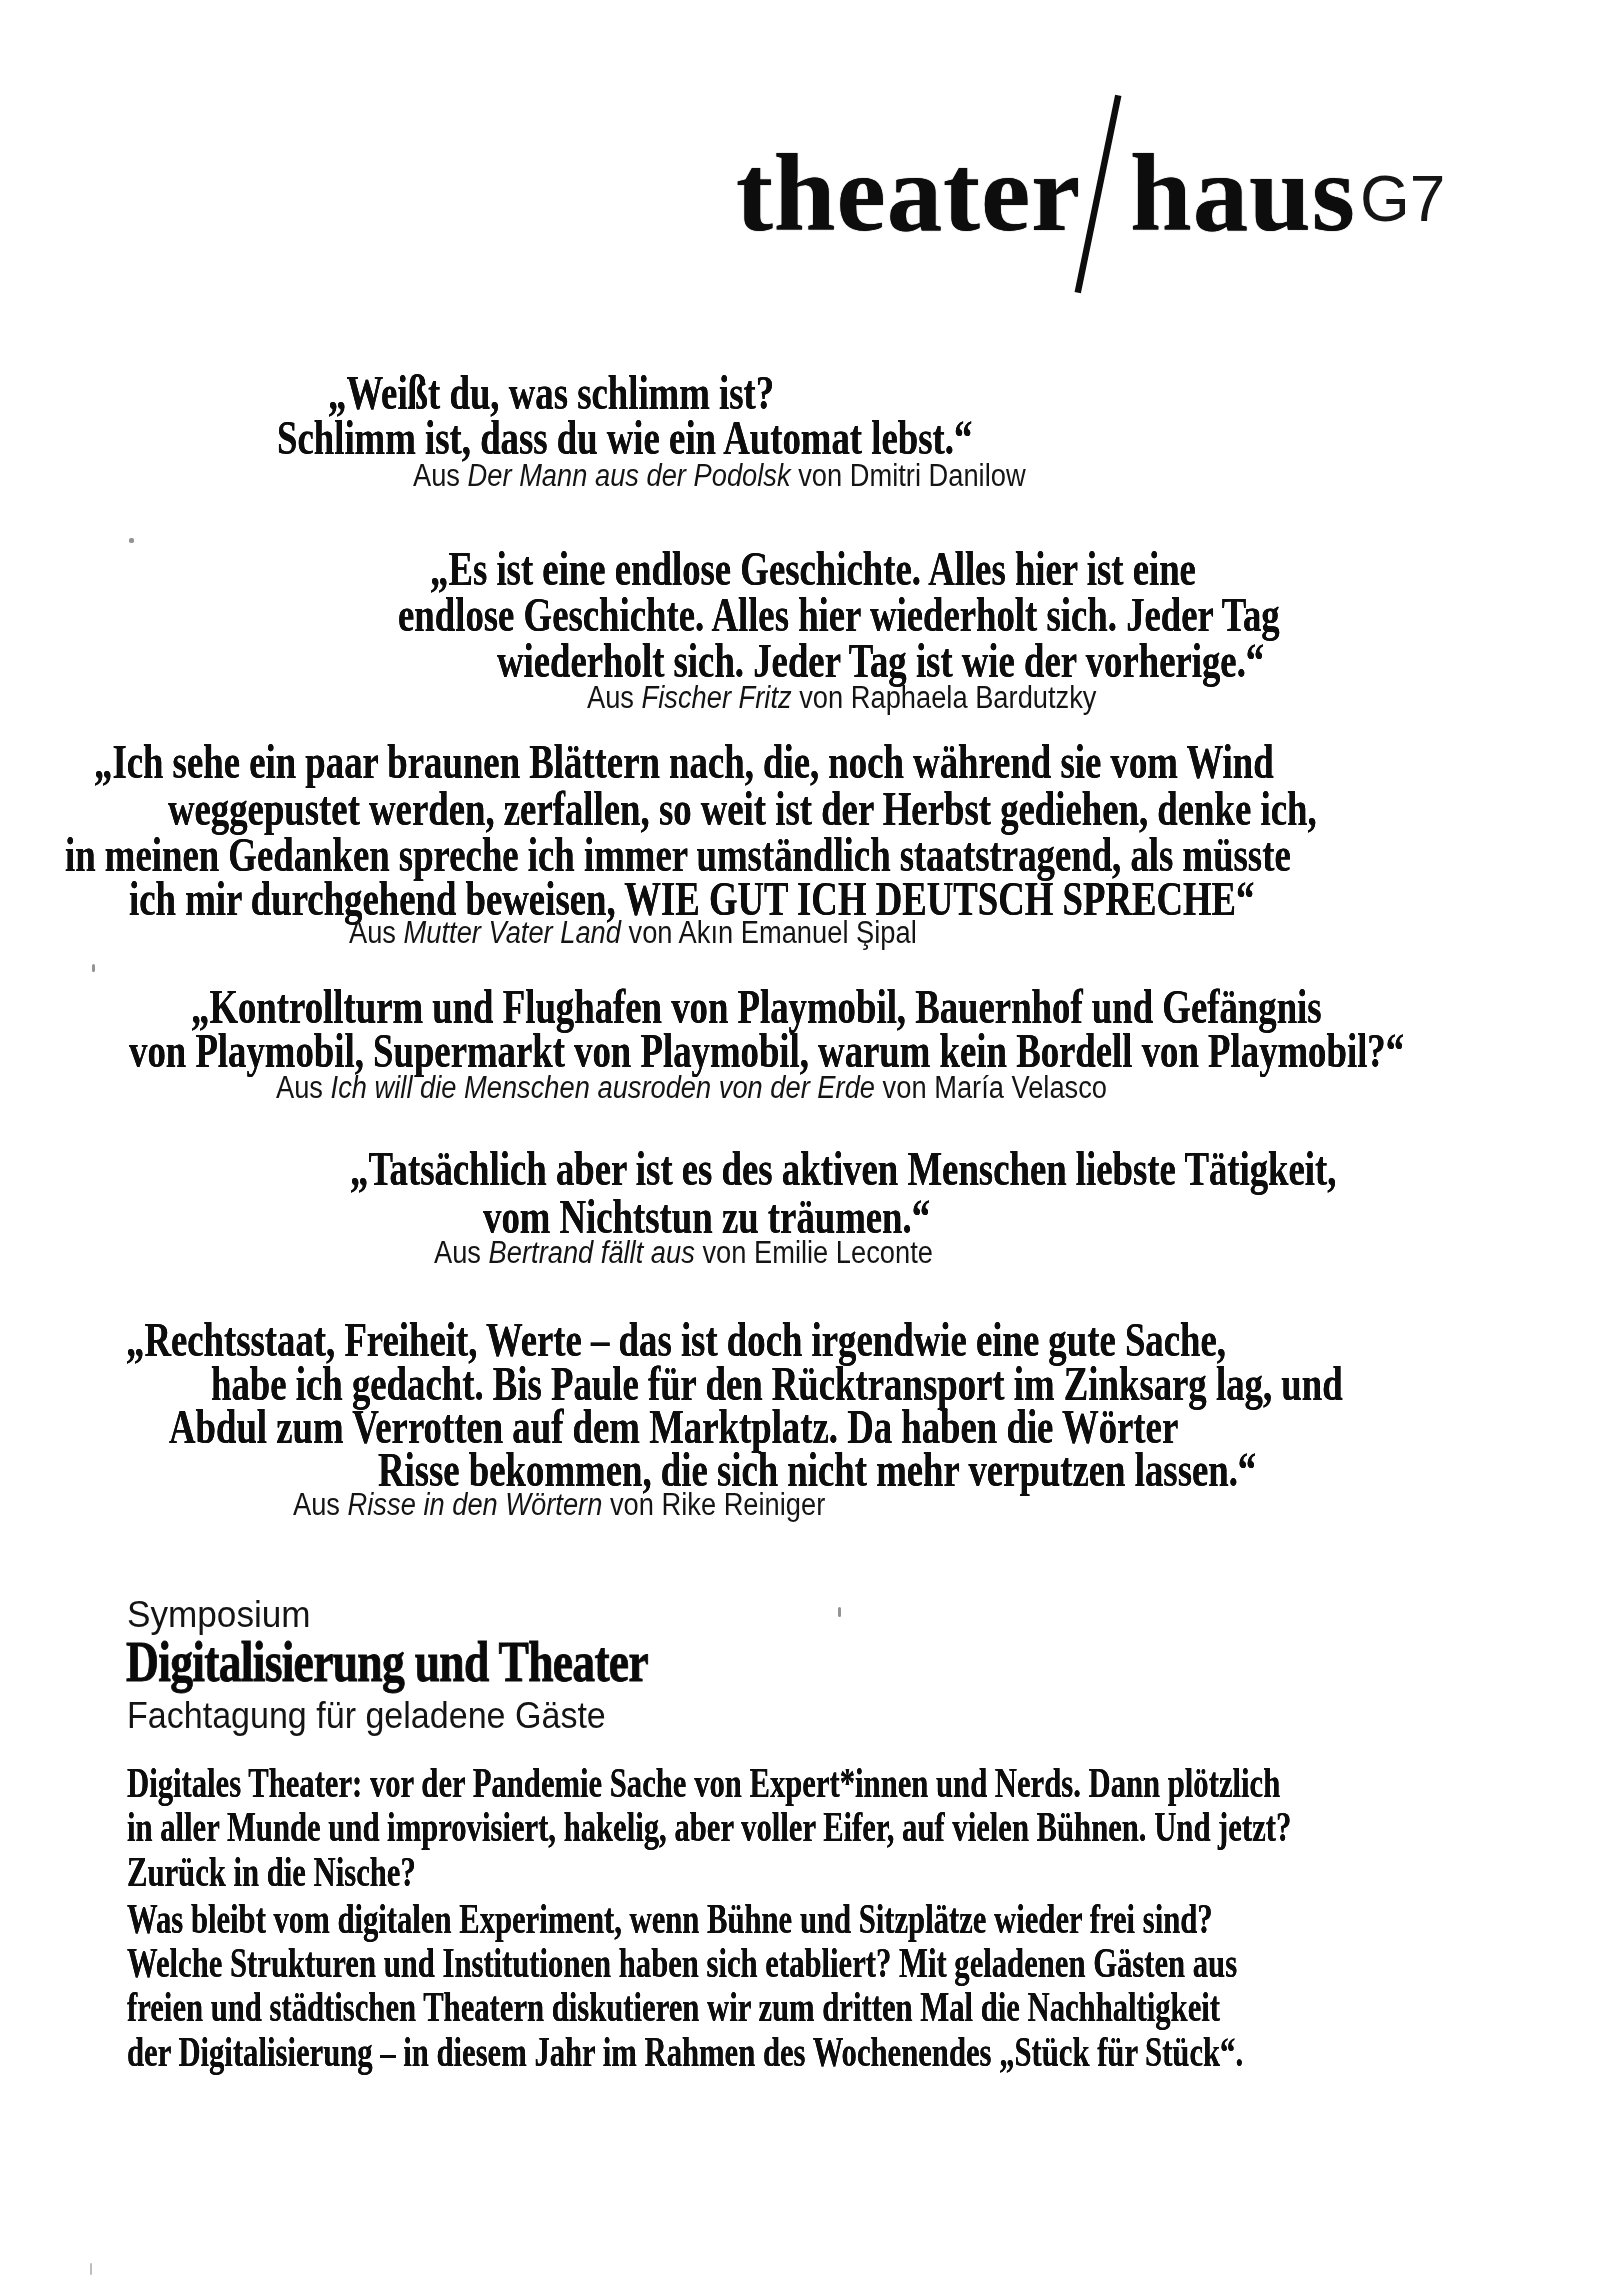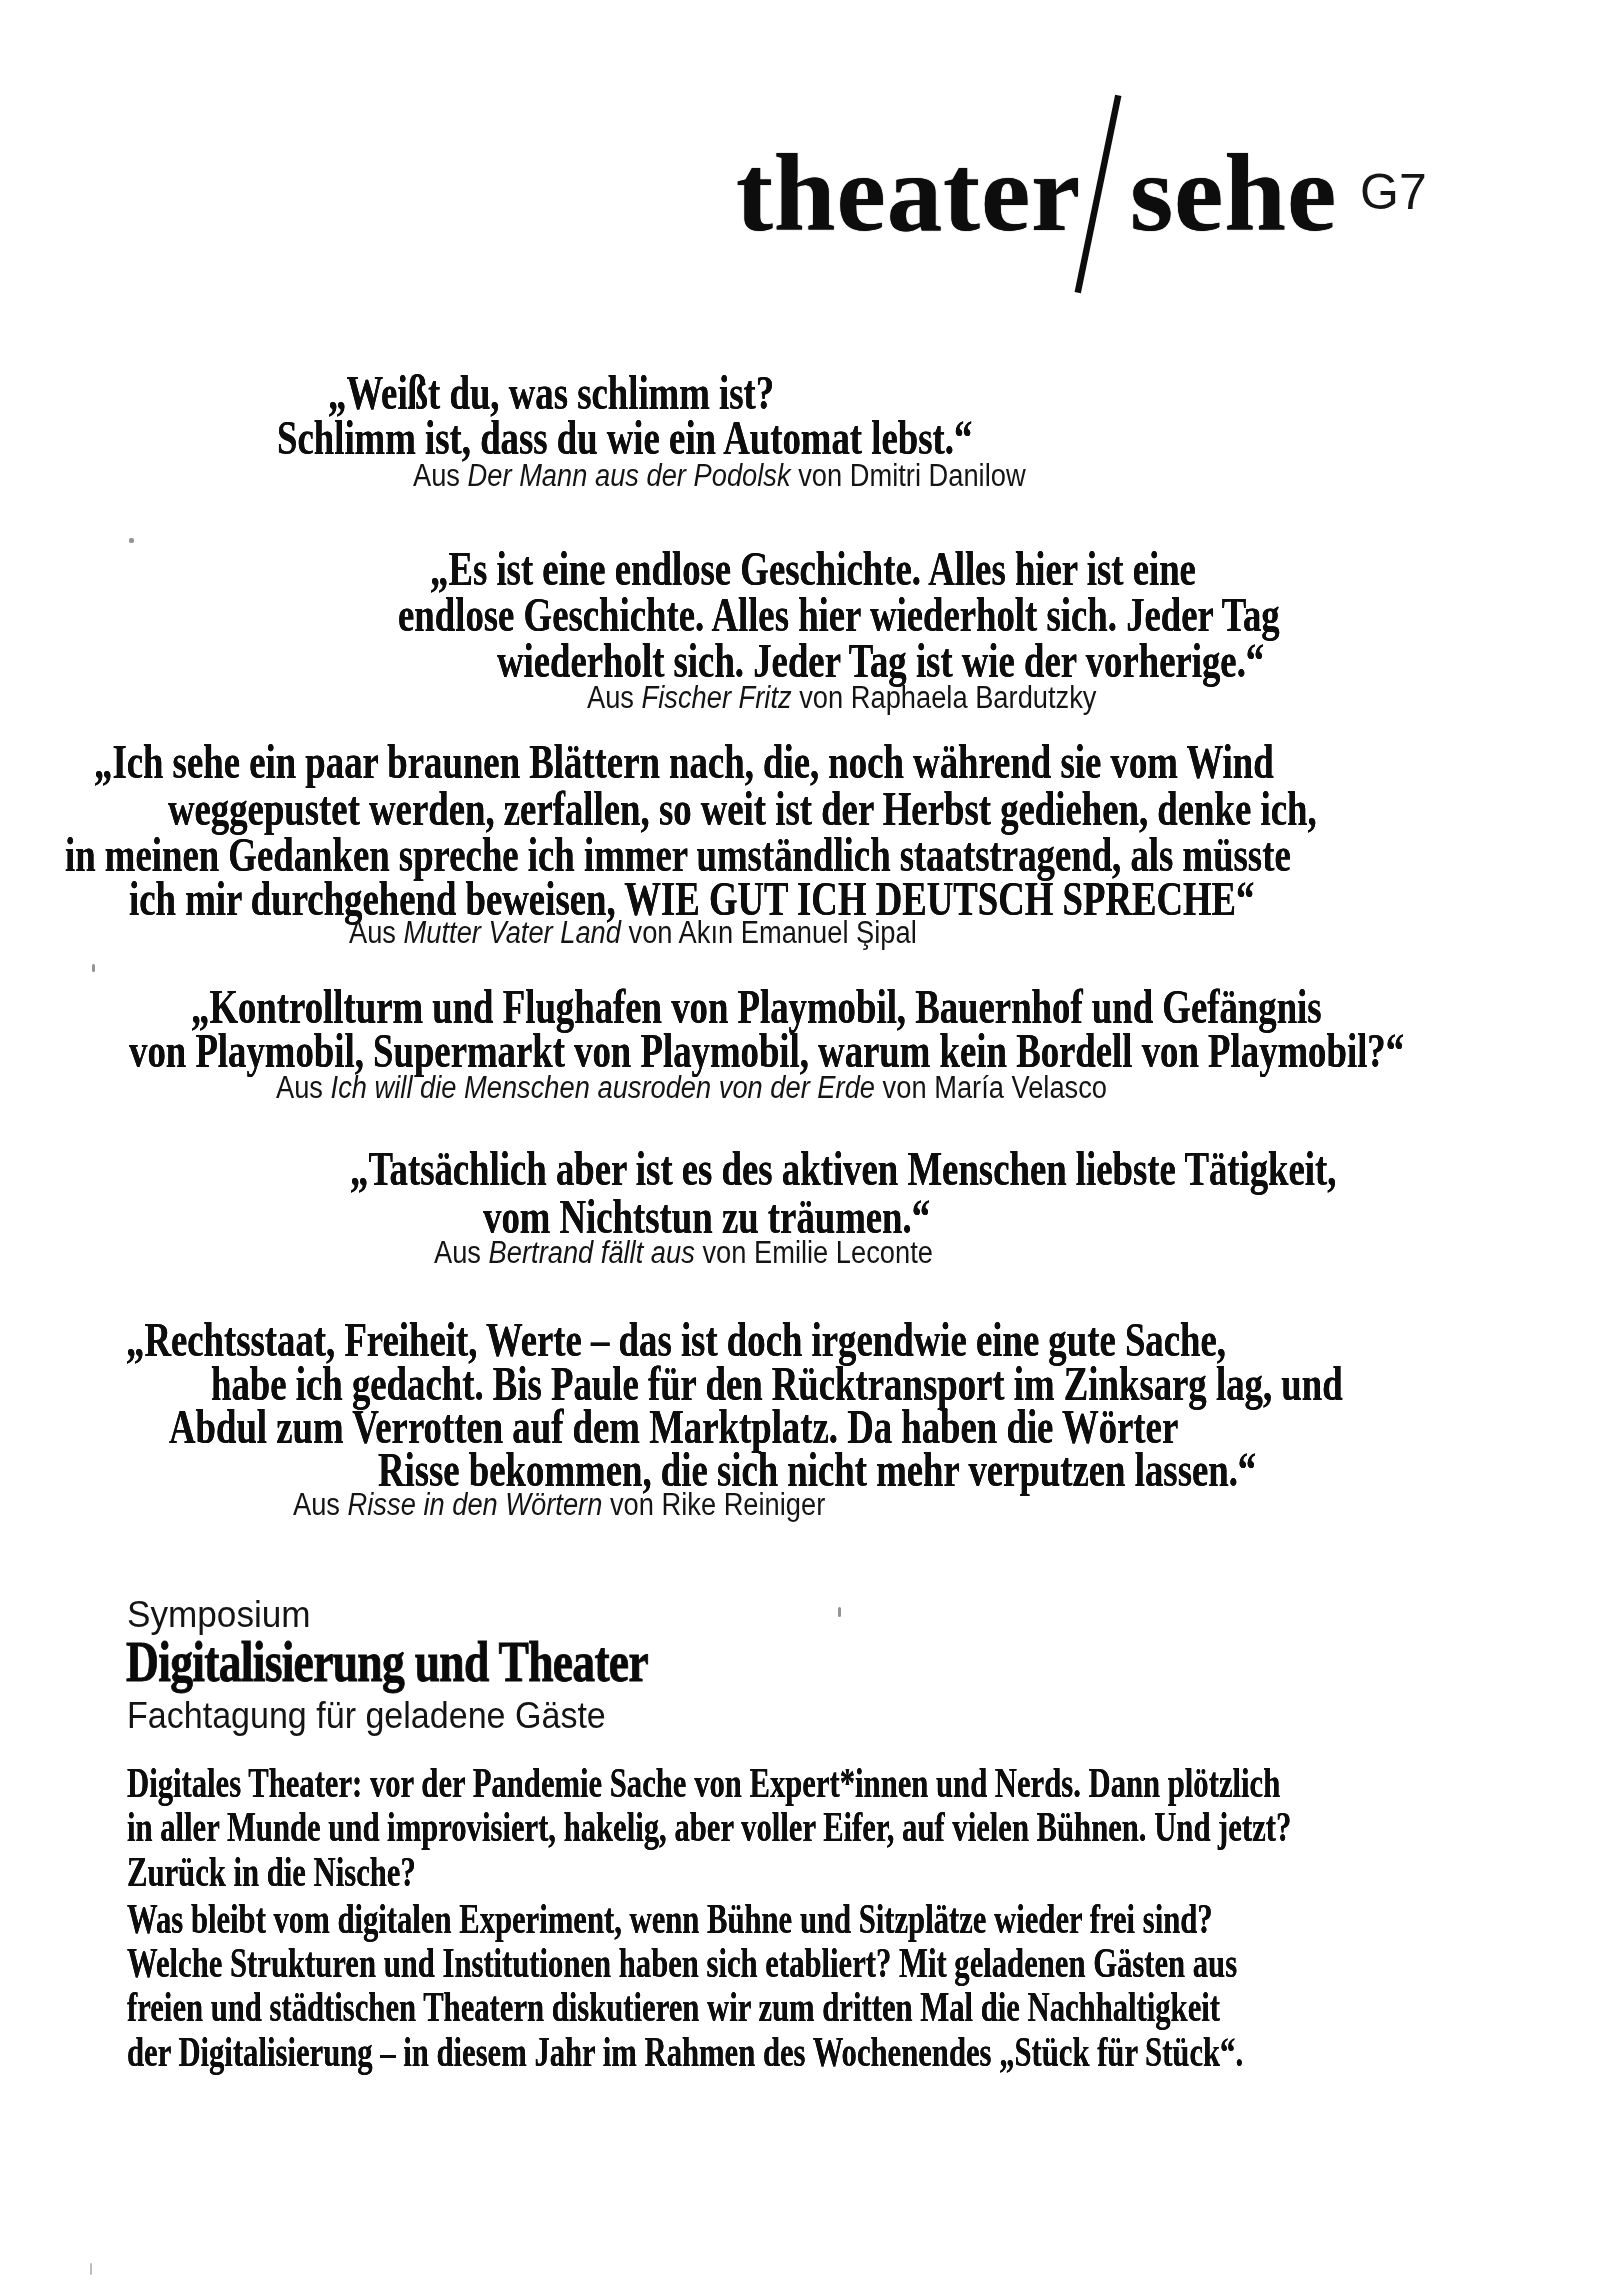--- a/index.html
+++ b/index.html
@@ -22,21 +22,21 @@
     color:#0d0d0d;
     white-space:nowrap;
     text-shadow:0 0 0.9px #000;
     margin-left:10px;
   }
   #logo-theater{left:726px;top:137px;}
   #logo-haus{left:1120px;top:137px;}
   #logo-g7{
     position:absolute;left:1360px;top:167px;
     font-family:"Liberation Sans",sans-serif;
-    font-weight:400;font-size:50px;line-height:1;
+    font-weight:400;font-size:64px;line-height:1;
     color:#161616;white-space:nowrap;
   }
   #logo-slash{position:absolute;left:1061px;top:88px;}
   
   .qline{
     position:absolute;
     font-family:"Liberation Serif",serif;
     font-weight:700;
     font-size:49px;
     line-height:1.08;
@@ -101,21 +101,21 @@
   #speck-3{left:838px;top:1607px;width:2.8px;height:10px;}
   #speck-4{left:90px;top:2263px;width:1.8px;height:12px;opacity:0.4;}
 </style>
 </head>
 <body>
 
 <div class="logo-word" id="logo-theater">theater</div>
 <svg id="logo-slash" width="74" height="212" viewBox="0 0 80 230">
   <line x1="62" y1="8" x2="18" y2="222" stroke="#0d0d0d" stroke-width="7"></line>
 </svg>
-<div class="logo-word" id="logo-haus">sehe</div>
+<div class="logo-word" id="logo-haus">haus</div>
 <div id="logo-g7">G7</div>
 
 <div class="qline" id="q1l1">„Weißt du, was schlimm ist?</div>
 <div class="qline" id="q1l2">Schlimm ist, dass du wie ein Automat lebst.“</div>
 <div class="attr" id="q1a">
   <span>Aus</span>
   <i>Der Mann aus der Podolsk</i>
   <span>von</span>
   <span>Dmitri Danilow</span>
 </div>

